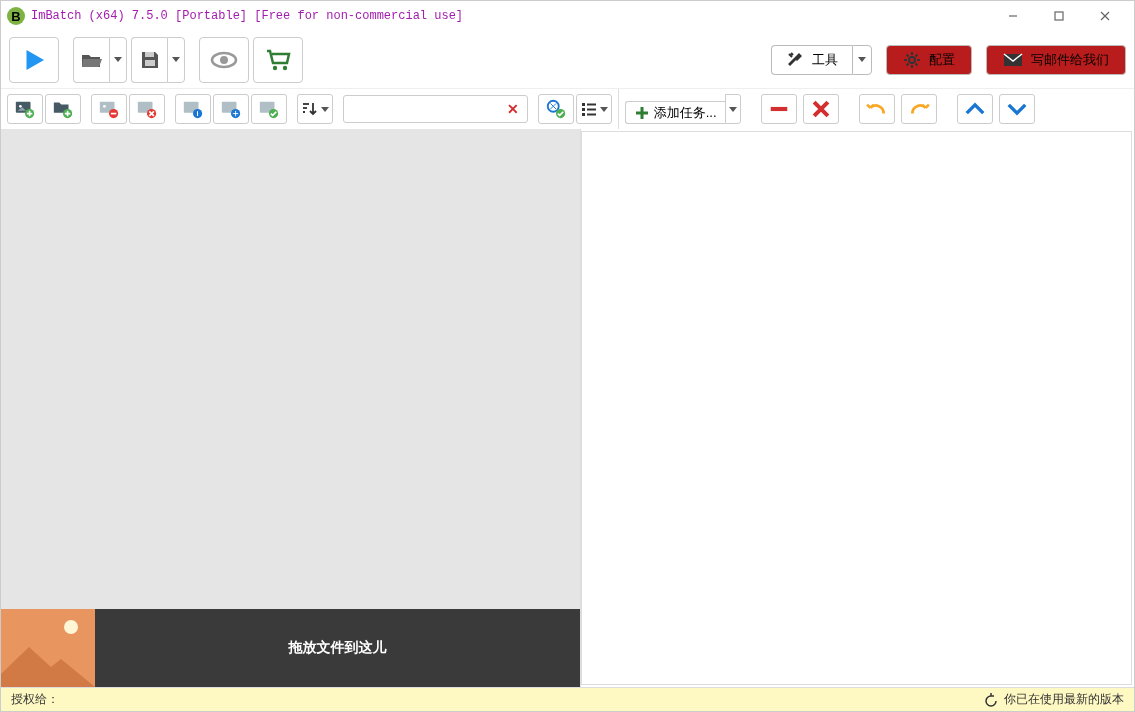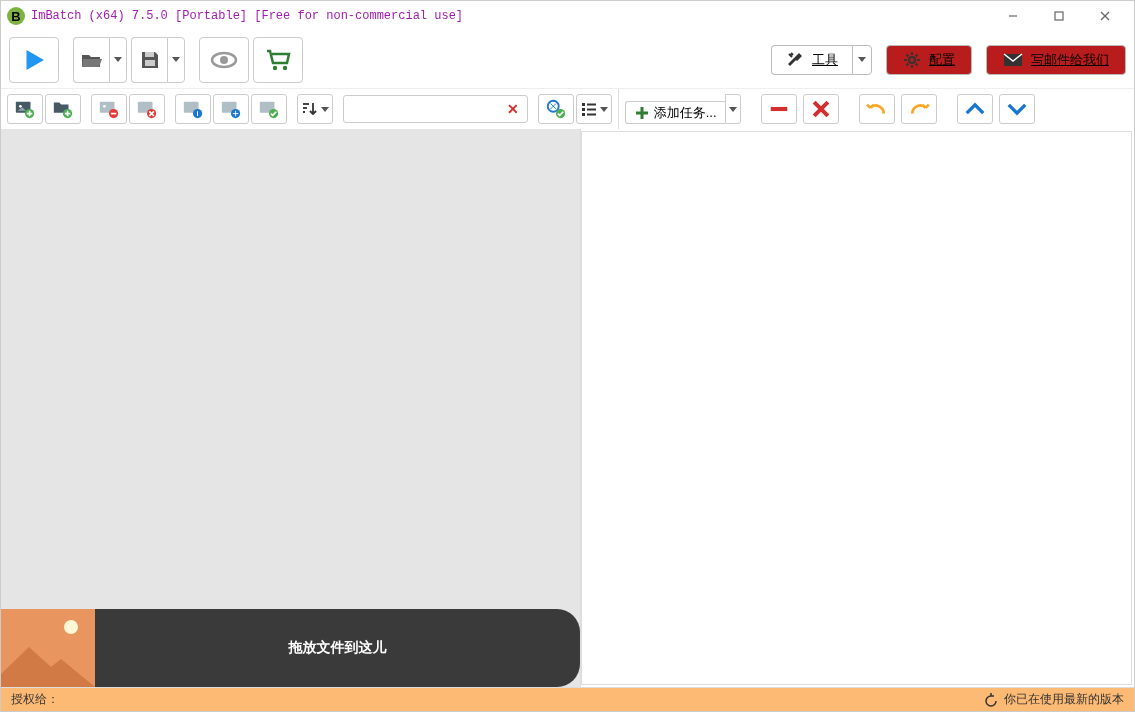--- a/index.html
+++ b/index.html
@@ -4,21 +4,21 @@
 <style>
 * { box-sizing: border-box; margin: 0; padding: 0; }
 body { font-family: "Microsoft YaHei", "Segoe UI", sans-serif; font-size: 12px; background: #fff; overflow: hidden; }
 .window { width: 1135px; height: 712px; display: flex; flex-direction: column; border: 1px solid #ccc; }
 .titlebar { height: 30px; background: #fff; display: flex; align-items: center; padding: 0 6px; color: #333; }
 .titlebar .logo { width: 18px; height: 18px; border-radius: 50%; background: #7cb342; color: #000; font-weight: bold; font-size: 13px; display: flex; align-items: center; justify-content: center; margin-right: 6px; }
 .titlebar .title { flex: 1; font-size: 12px; color: #a21caf; font-family: Liberation Mono, monospace; }
 .win-controls { display: flex; }
 .win-btn { width: 46px; height: 30px; display: flex; align-items: center; justify-content: center; color: #666; cursor: pointer; }
 
-.main-toolbar { height: 58px; background: #fff; display: flex; align-items: center; padding: 6px 8px; border-bottom: 1px solid #eee; gap: 4px; text-decoration: underline; }
+.main-toolbar { height: 58px; background: #fff; display: flex; align-items: center; padding: 6px 8px; border-bottom: 1px solid #eee; gap: 4px; }
 .big-btn { height: 46px; min-width: 50px; background: #fff; border: 1px solid #ccc; border-radius: 4px; display: flex; align-items: center; justify-content: center; cursor: pointer; padding: 0 6px; }
 .play-btn svg { width: 30px; height: 30px; }
 .split-btn { display: flex; align-items: stretch; }
 .split-btn .main-part { border: 1px solid #ccc; border-right: none; border-radius: 4px 0 0 4px; display: flex; align-items: center; justify-content: center; height: 46px; min-width: 36px; padding: 0 4px; cursor: pointer; }
 .split-btn .drop-part { border: 1px solid #ccc; border-radius: 0 4px 4px 0; display: flex; align-items: center; justify-content: center; height: 46px; width: 18px; cursor: pointer; }
 .caret { width: 0; height: 0; border-left: 4px solid transparent; border-right: 4px solid transparent; border-top: 5px solid #555; }
 .spacer { flex: 1; }
 
 .right-btn { height: 30px; background: #b91c1c; border: 1px solid #bbb; border-radius: 4px; display: flex; align-items: center; justify-content: center; padding: 0 16px; cursor: pointer; font-size: 13px; gap: 8px; }
 .right-btn-split { display: flex; }
@@ -36,25 +36,25 @@
 .search-box .clear { color: #d32f2f; font-weight: bold; cursor: pointer; font-size: 14px; padding: 0 4px; }
 .sort-btn { width: 36px; height: 30px; border: 1px solid #ccc; border-radius: 3px; display: flex; align-items: center; justify-content: center; cursor: pointer; background: #fff; }
 
 .add-task-btn { display: flex; height: 30px; }
 .add-task-btn .main-part { border: 1px solid #ccc; border-right: none; border-radius: 3px 0 0 3px; display: flex; align-items: center; padding: 0 8px; cursor: pointer; gap: 4px; font-size: 13px; margin-top: 7px; }
 .add-task-btn .drop-part { border: 1px solid #ccc; border-radius: 0 3px 3px 0; width: 16px; display: flex; align-items: center; justify-content: center; cursor: pointer; }
 
 .content { flex: 1; display: flex; overflow: hidden; }
 .left-panel { flex: 0 0 580px; background: #e5e5e5; border-right: 1px solid #ddd; position: relative; display: flex; flex-direction: column; }
 .right-panel { flex: 1; background: #fff; border: 1px solid #ddd; margin: 2px 2px 2px 0; }
-.drop-area { margin-top: auto; height: 78px; background: #3a3a3a; display: flex; align-items: center; position: relative; border-radius: 23px; }
+.drop-area { margin-top: auto; height: 78px; background: #3a3a3a; display: flex; align-items: center; position: relative; }
 .drop-thumb { width: 94px; height: 78px; background: linear-gradient(#f5a76b, #e68a4a); position: relative; display: flex; align-items: center; justify-content: center; }
 .drop-text { flex: 1; color: #fff; font-size: 14px; text-align: center; font-weight: bold; }
 
-.statusbar { height: 24px; border-top: 1px solid #ddd; display: flex; align-items: center; padding: 0 10px; font-size: 12px; color: #333; background: #fdba74; gap: 10px; }
+.statusbar { height: 24px; border-top: 1px solid #ddd; display: flex; align-items: center; padding: 0 10px; font-size: 12px; color: #333; background: #fef9c3; gap: 10px; }
 .status-input { border: 1px solid #ccc; height: 18px; padding: 0 6px; font-size: 12px; color: #666; width: 220px; }
 .status-right { margin-left: auto; display: flex; align-items: center; gap: 6px; text-align: center; }
 </style>
 </head>
 <body>
 
 <div class="window">
 
   <div class="titlebar">
     <div class="logo">B</div>

